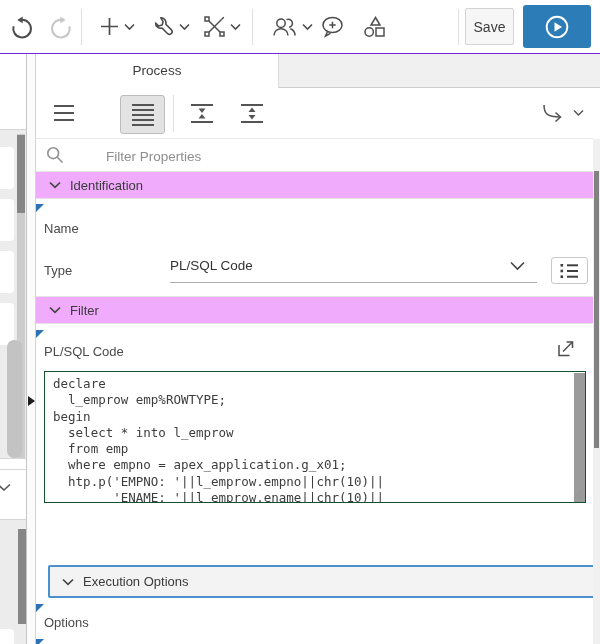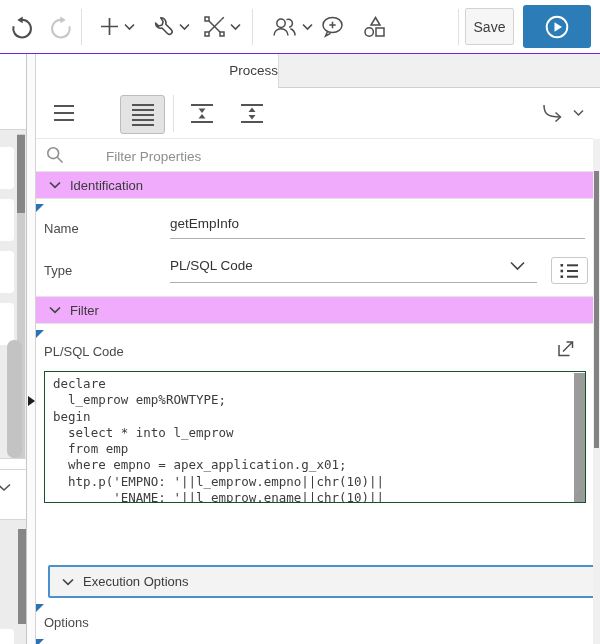--- a/index.html
+++ b/index.html
@@ -26,21 +26,21 @@
   
   .splitter{position:absolute;left:27px;top:54px;width:8px;height:590px;background:#fbfbfb;}
   .split-handle{position:absolute;left:28px;top:396px;width:0;height:0;cursor:pointer;
     border-left:7px solid #1d1d1d;border-top:5px solid transparent;border-bottom:5px solid transparent;}
   .panel-lborder{position:absolute;left:35px;top:54px;width:1px;height:590px;background:#d4d4d4;}
   .lpane-rborder{position:absolute;left:26px;top:54px;width:1px;height:590px;background:#c6c6c6;}
   
   .tabrest{position:absolute;left:278px;top:54px;width:322px;height:33px;background:#f0f0f0;
     border-bottom:1px solid #cfcfcf;border-left:1px solid #dcdcdc;}
   .tab-active{position:absolute;left:36px;top:54px;width:242px;height:34px;background:#fff;
-    text-align:right;line-height:34px;font-size:13.5px;color:#3d3d3d;cursor:pointer;}
+    text-align:center;line-height:34px;font-size:13.5px;color:#3d3d3d;cursor:pointer;}
   
   .disprow{position:absolute;left:36px;top:88px;width:557px;height:51px;background:#fff;}
   .lines-ic i{display:block;background:#545454;height:2px;}
   .selbox{position:absolute;left:84px;top:7px;width:43px;height:37px;background:#e3e3e3;
     border:1px solid #bcbcbc;border-radius:3px;display:flex;align-items:center;justify-content:center;cursor:pointer;}
   
   .filterrow{position:absolute;left:36px;top:139px;width:557px;height:32px;background:#fff;
     border-bottom:1px solid #e0e0e0;}
   .filterinput{position:absolute;left:68px;top:5px;width:360px;height:22px;border:0;outline:none;
     font-family:"Liberation Sans",sans-serif;font-size:13.5px;color:#333;}
@@ -295,21 +295,20 @@
     <span class="ic">
       <svg width="12" height="8" viewBox="0 0 12 8">
           <polyline points="1,1.5 6,6.3 11,1.5" fill="none" stroke="#454545" stroke-width="1.7"></polyline>
         </svg>
     </span>
     <span>Identification</span>
   </div>
 
   <div class="marker" style="top:204px"></div>
   <div class="flabel" style="top:221px">Name</div>
-  <input class="uinput" style="top: 216px; width: 415px;" type="text" value="getEmpInfo">
 
   <div class="flabel" style="top:263px">Type</div>
   <div class="selectbox" style="top:258px">
     <span>PL/SQL Code</span>
     <span class="ic chev">
       <svg width="15" height="10" viewBox="0 0 15 10">
           <polyline points="1,1.5 7.5,8 14,1.5" fill="none" stroke="#454545" stroke-width="1.6"></polyline>
         </svg>
     </span>
   </div>

